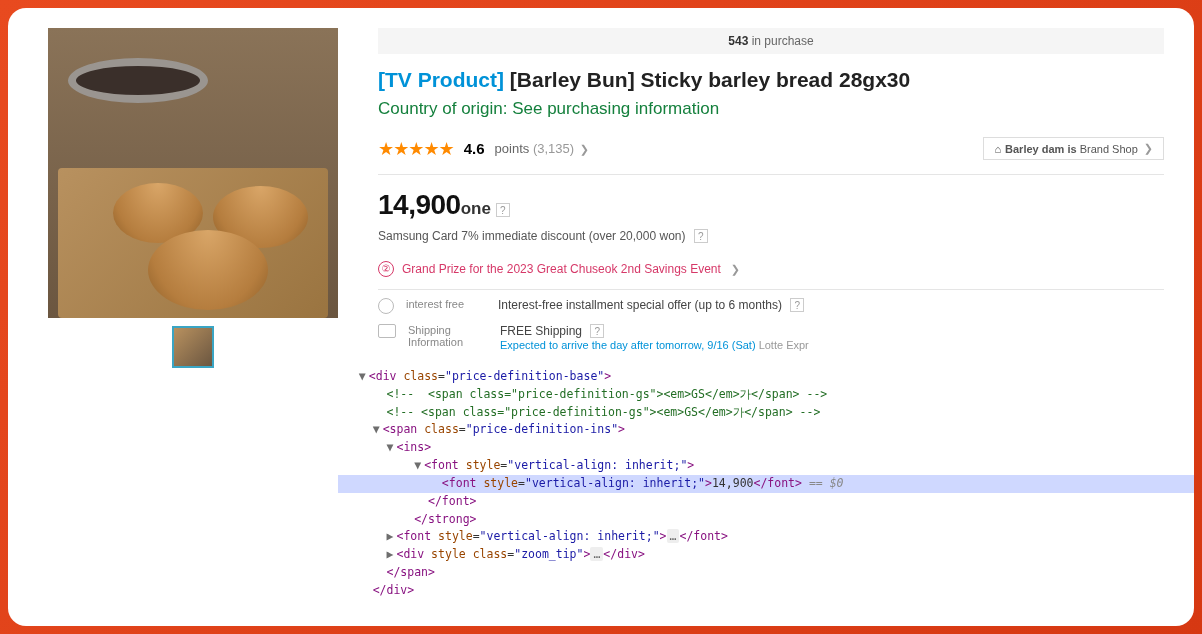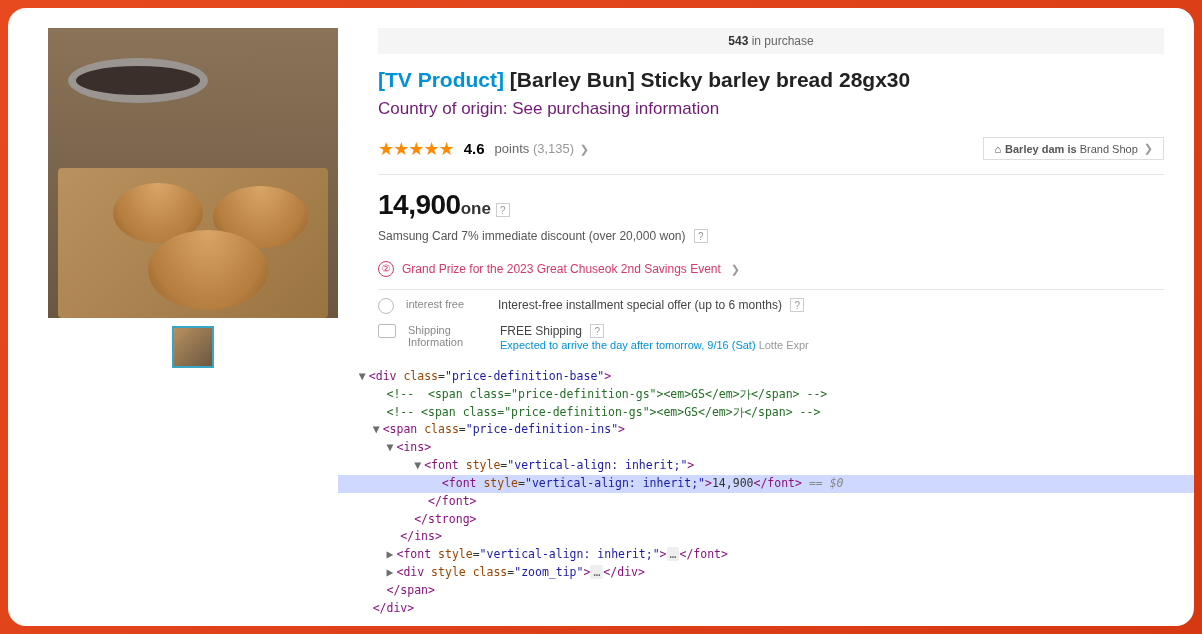--- a/index.html
+++ b/index.html
@@ -84,21 +84,21 @@
 .title-row {
   font-size: 21px;
   font-weight: 700;
   color: #222;
   line-height: 1.3;
   margin-bottom: 6px;
 }
 .tv-product { color: #0092d8; }
 .origin {
   font-size: 17px;
-  color: #701a75;
+  color: #15803d;
   margin-bottom: 18px;
 }
 .rating-row {
   display: flex;
   align-items: center;
   gap: 10px;
   padding-bottom: 14px;
   border-bottom: 1px solid #e5e5e5;
 }
 .stars { color: #ff8a00; font-size: 18px; letter-spacing: -1px; }
@@ -298,20 +298,19 @@
   <div class="dom-panel">
     <div class="dom-line">   <span class="tri">▼</span><span class="tag-open">&lt;div</span> <span class="attr-name">class</span>=<span class="attr-val">"price-definition-base"</span><span class="tag-open">&gt;</span></div>
     <div class="dom-line">       <span class="comment">&lt;!--  &lt;span class="price-definition-gs"&gt;&lt;em&gt;GS&lt;/em&gt;가&lt;/span&gt; --&gt;</span></div>
     <div class="dom-line">       <span class="comment">&lt;!-- &lt;span class="price-definition-gs"&gt;&lt;em&gt;GS&lt;/em&gt;가&lt;/span&gt; --&gt;</span></div>
     <div class="dom-line">     <span class="tri">▼</span><span class="tag-open">&lt;span</span> <span class="attr-name">class</span>=<span class="attr-val">"price-definition-ins"</span><span class="tag-open">&gt;</span></div>
     <div class="dom-line">       <span class="tri">▼</span><span class="tag-open">&lt;ins&gt;</span></div>
     <div class="dom-line">           <span class="tri">▼</span><span class="tag-open">&lt;font</span> <span class="attr-name">style</span>=<span class="attr-val">"vertical-align: inherit;"</span><span class="tag-open">&gt;</span></div>
     <div class="dom-line hl">               <span class="tag-open">&lt;font</span> <span class="attr-name">style</span>=<span class="attr-val">"vertical-align: inherit;"</span><span class="tag-open">&gt;</span><span class="text-node">14,900</span><span class="tag-close">&lt;/font&gt;</span><span class="eq0"> == $0</span></div>
     <div class="dom-line">             <span class="tag-close">&lt;/font&gt;</span></div>
     <div class="dom-line">           <span class="tag-close">&lt;/strong&gt;</span></div>
-    <div class="dom-line">         <span class="tag-close">&lt;/ins&gt;</span></div>
     <div class="dom-line">       <span class="tri">▶</span><span class="tag-open">&lt;font</span> <span class="attr-name">style</span>=<span class="attr-val">"vertical-align: inherit;"</span><span class="tag-open">&gt;</span><span class="ellipsis">…</span><span class="tag-close">&lt;/font&gt;</span></div>
     <div class="dom-line">       <span class="tri">▶</span><span class="tag-open">&lt;div</span> <span class="attr-name">style</span> <span class="attr-name">class</span>=<span class="attr-val">"zoom_tip"</span><span class="tag-open">&gt;</span><span class="ellipsis">…</span><span class="tag-close">&lt;/div&gt;</span></div>
     <div class="dom-line">       <span class="tag-close">&lt;/span&gt;</span></div>
     <div class="dom-line">     <span class="tag-close">&lt;/div&gt;</span></div>
     
   </div>
 </div>
 
 </body></html>

